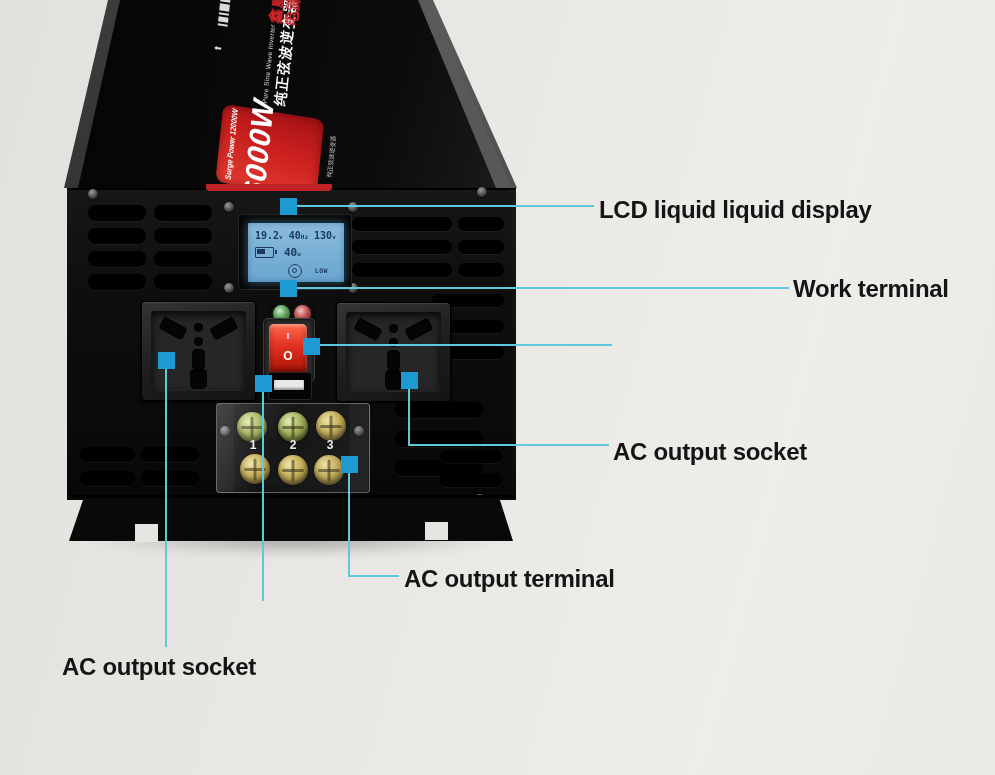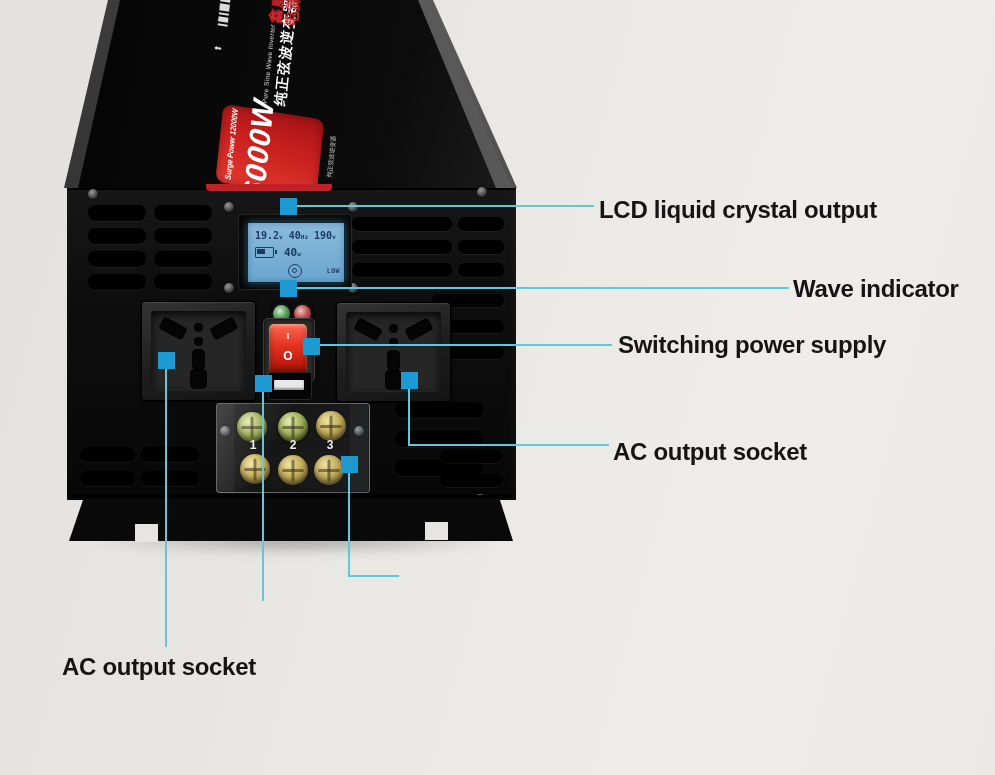--- a/index.html
+++ b/index.html
@@ -58,21 +58,21 @@
               color:#1d3a63;font-family:"DejaVu Sans Mono",monospace;font-weight:700;}
   .lcd-row1{position:absolute;left:7px;top:7px;font-size:10px;letter-spacing:0;white-space:nowrap;}
   .lcd-sub{font-size:6px;}
   .lcd-row2{position:absolute;left:7px;top:23px;display:flex;align-items:center;gap:10px;}
   .batt{width:17px;height:9px;border:1.5px solid #1d3a63;border-radius:1px;position:relative;display:inline-block;}
   .batt:after{content:"";position:absolute;right:-3.5px;top:2px;width:2px;height:4px;background:#1d3a63;}
   .batt-fill{position:absolute;left:1px;top:1px;width:8px;height:5px;background:#1d3a63;}
   .watts{font-size:11px;}
   .fan{position:absolute;left:40px;top:41px;width:12px;height:12px;border:1.6px solid #1d3a63;border-radius:50%;}
   .fan:after{content:"";position:absolute;left:3px;top:3px;width:3px;height:3px;border:1px solid #1d3a63;border-radius:50%;}
-  .low{position:absolute;right:4px;top:44px;font-size:6.5px;letter-spacing:.5px;}
+  .low{position:absolute;right:16px;top:44px;font-size:6.5px;letter-spacing:.5px;}
   
   .led{position:absolute;width:17px;height:17px;border-radius:50%;border:2px solid #131313;box-shadow:0 0 3px #000;}
   .led-green{background:radial-gradient(circle at 40% 35%,#d4ecd4,#58a058 45%,#1d4d1d);}
   .led-red{background:radial-gradient(circle at 40% 35%,#f0c4c4,#c05050 45%,#5d1515);}
   .switch-frame{left:263px;top:318px;width:50px;height:62px;background:#2c2c2c;border:1px solid #3d3d3d;border-radius:5px;
                 box-shadow:inset 0 0 4px #000;}
   .rocker{left:269px;top:324px;width:38px;height:50px;border-radius:5px;
           background:linear-gradient(180deg,#ff6a4d,#e03020 45%,#a81205);
           box-shadow:inset 0 2px 3px rgba(255,255,255,0.35), inset 0 -4px 6px rgba(0,0,0,0.45);
           color:#fff;text-align:center;}
@@ -188,21 +188,21 @@
       <div class="screw" style="left: 348px; top: 283px; width: 10px; height: 10px;"></div>
     </div>
 
   <div class="abs lcd-frame"></div>
   <div class="abs lcd-screen">
     <div class="lcd-row1">
       <span>19.2</span><span class="lcd-sub">v</span>
       <span> </span>
       <span>40</span><span class="lcd-sub">Hz</span>
       <span> </span>
-      <span>190</span><span class="lcd-sub">v</span>
+      <span>130</span><span class="lcd-sub">v</span>
     </div>
     <div class="lcd-row2">
       <span class="batt">
           <span class="batt-fill"></span>
         </span>
       <span class="watts"><span>40</span><span class="lcd-sub">w</span></span>
     </div>
     <div class="fan"></div>
     <div class="low">LOW</div>
   </div>
@@ -271,19 +271,19 @@
       <div class="co-line" style="left: 297px; top: 205px; width: 297px; height: 2px; background: rgb(95, 200, 220);"></div>
       <div class="co-line" style="left: 297px; top: 287px; width: 492px; height: 2px; background: rgb(95, 200, 220);"></div>
       <div class="co-line" style="left: 320px; top: 344px; width: 292px; height: 2px; background: rgb(95, 200, 220);"></div>
       <div class="co-line" style="left: 408px; top: 389px; width: 2px; height: 57px; background: rgb(95, 200, 220);"></div>
       <div class="co-line" style="left: 408px; top: 444px; width: 201px; height: 2px; background: rgb(95, 200, 220);"></div>
       <div class="co-line" style="left: 348px; top: 473px; width: 2px; height: 104px; background: rgb(95, 200, 220);"></div>
       <div class="co-line" style="left: 348px; top: 575px; width: 51px; height: 2px; background: rgb(95, 200, 220);"></div>
       <div class="co-line" style="left: 262px; top: 392px; width: 2px; height: 209px; background: rgb(95, 200, 220);"></div>
       <div class="co-line" style="left: 165px; top: 369px; width: 2px; height: 278px; background: rgb(95, 200, 220);"></div>
     </div>
-  <div class="co-label" style="left:599px;top:196px;">LCD liquid crystal output</div>
-  <div class="co-label" style="left:793px;top:275px;">Wave indicator</div>
-  <div class="co-label" style="left:618px;top:331px;">Switching power supply</div>
+  <div class="co-label" style="left:599px;top:196px;">LCD liquid liquid display</div>
+  <div class="co-label" style="left:793px;top:275px;">Work terminal</div>
   <div class="co-label" style="left:613px;top:438px;">AC output socket</div>
+  <div class="co-label" style="left:404px;top:565px;">AC output terminal</div>
   <div class="co-label" style="left:62px;top:653px;">AC output socket</div>
 
 </div>
 
 </body></html>

